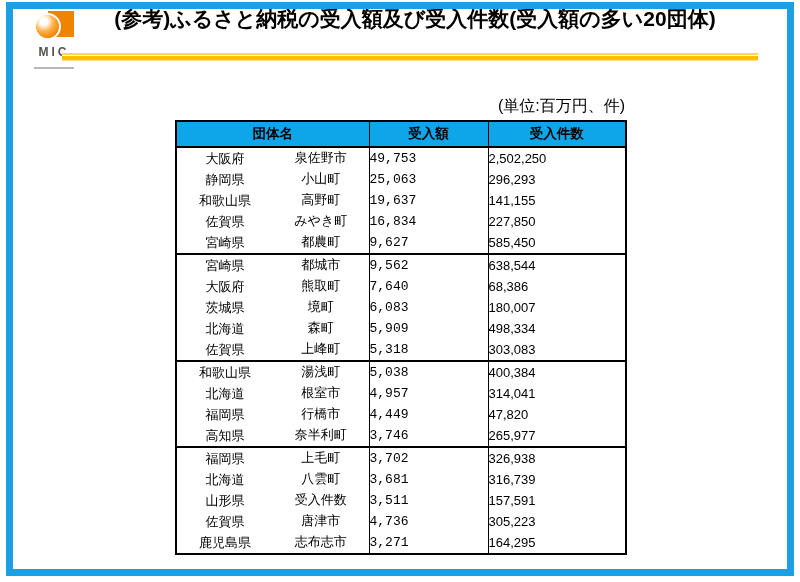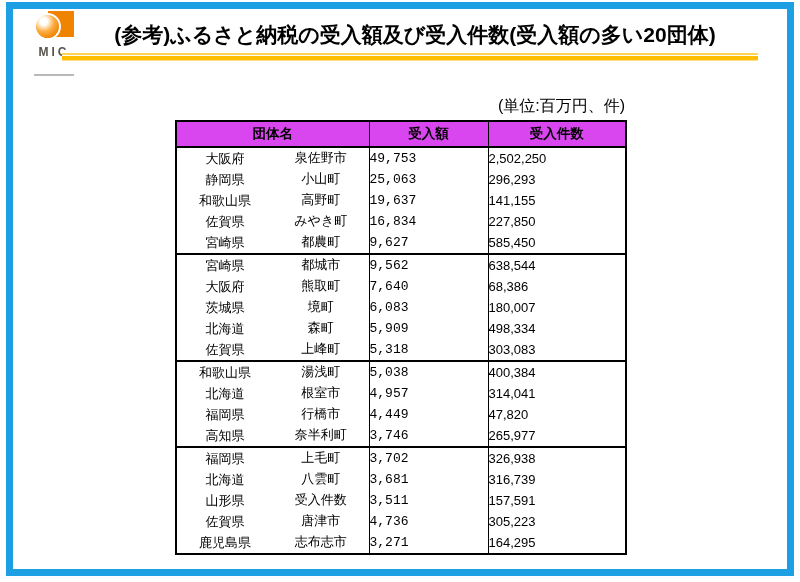--- a/index.html
+++ b/index.html
@@ -23,26 +23,26 @@
   .logo-art { position: relative; width: 42px; height: 33px; }
   .logo-square { position: absolute; right: 2px; top: 0; width: 26px; height: 26px; background: #f08300; }
   .logo-ball {
     position: absolute; left: 0; top: 2px; width: 23px; height: 23px; border-radius: 50%;
     background: radial-gradient(circle at 34% 28%, #ffffff 0 16%, #fcae45 45%, #ef8200 78%);
     border: 2px solid #ffffff;
   }
   .logo-text {
     margin-top: 1px; width: 40px; text-align: center;
     font-size: 12px; font-weight: bold; letter-spacing: 3px; color: #56524b;
-    border-bottom: 2px solid #b9b9b9; padding-bottom: 15px;
+    border-bottom: 2px solid #b9b9b9; padding-bottom: 8px;
   }
 
   
   .title {
-    position: absolute; left: 90px; right: 60px; top: 21px;
+    position: absolute; left: 90px; right: 60px; top: 5px;
     text-align: center; font-size: 21px; font-weight: bold; color: #000;
     white-space: nowrap; z-index: 2;
   }
 
   
   .title-rule {
     position: absolute; left: 62px; right: 42px; top: 53px; height: 8px;
     background: linear-gradient(
       #ffd452 0 2px,
       #ffffff 2px 3px,
@@ -63,21 +63,21 @@
     border-collapse: collapse; table-layout: fixed;
     font-size: 13px; color: #000; z-index: 2;
     border: 2px solid #000;
   }
   table.data col.c-pref  { width: 97px; }
   table.data col.c-city  { width: 96px; }
   table.data col.c-amt   { width: 119px; }
   table.data col.c-cnt   { width: 138px; }
 
   table.data th {
-    background: #d946ef; font-weight: bold; font-size: 13.5px;
+    background: #0ea5e9; font-weight: bold; font-size: 13.5px;
     height: 24px; padding: 0; text-align: center;
     border-bottom: 2px solid #000;
   }
   table.data th.sep { border-left: 1px solid #000; }
 
   table.data td {
     height: 21px; line-height: 21px; padding: 0;
     white-space: nowrap; overflow: hidden;
   }
   td.pref, td.city { text-align: center; }

